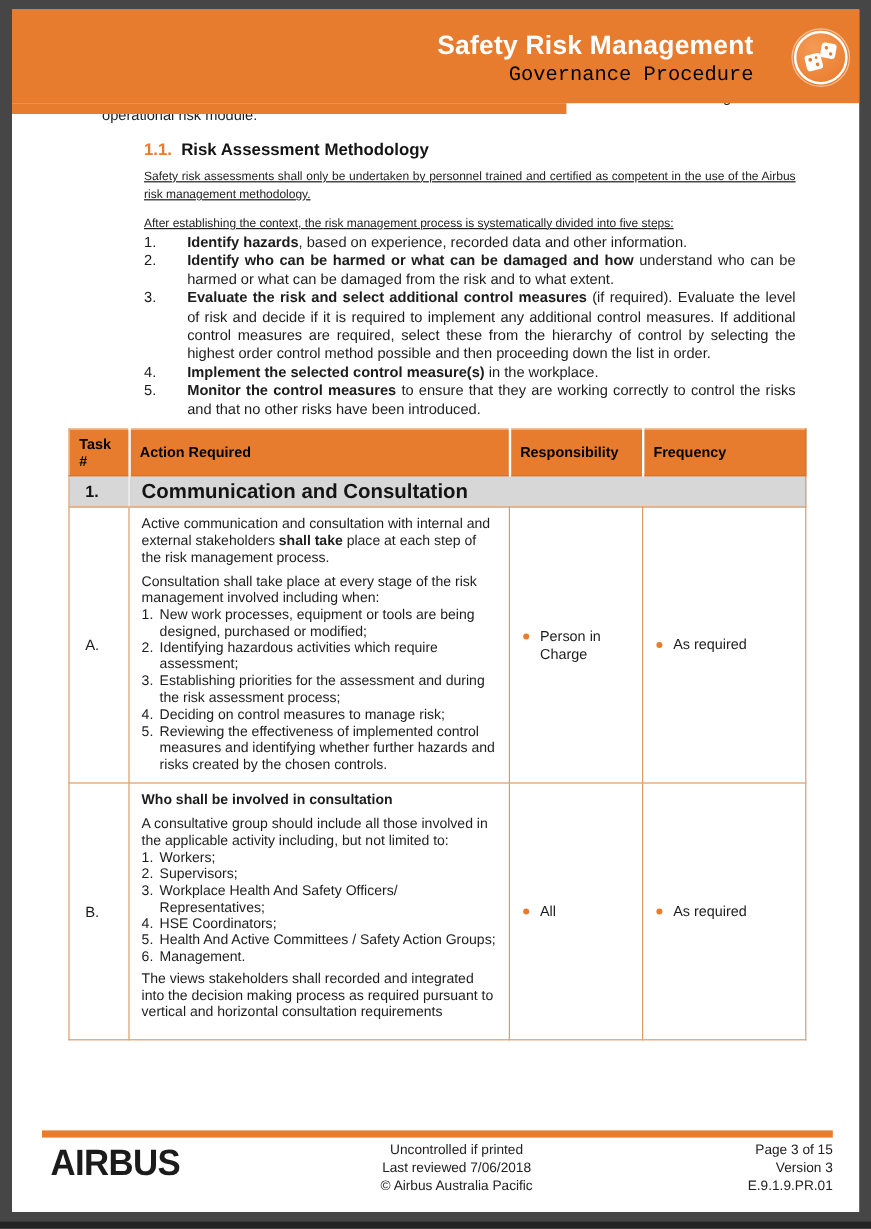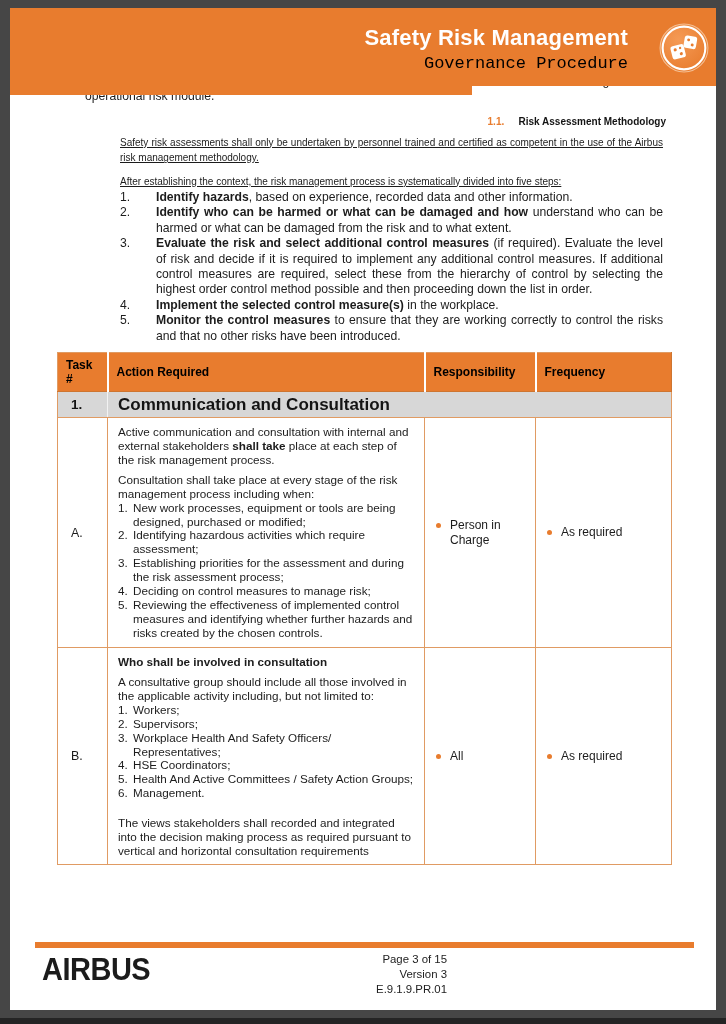--- a/index.html
+++ b/index.html
@@ -22,21 +22,21 @@
   .header-step { position:absolute; top:78px; left:0; width:462px; height:9px; background:#E87C2E; }
   .header-text { position:absolute; top:17px; right:88px; text-align:right; color:#fff; }
   .header-title { font-size:22px; font-weight:bold; letter-spacing:.2px; }
   .header-subtitle { font-size:17px; color:#000000; margin-top:3px;font-family:Liberation Mono, monospace; }
   .header-icon { position:absolute; top:15px; right:7px; width:50px; height:50px; }
   
   .procedure-heading { margin:11px 50px 0 75px; font-size:19px; font-weight:bold; color:#141414; }
   .h1 { margin:9px 50px 0 75px; font-size:14.5px; font-weight:bold; display:flex; color:#141414; }
   .h1-num { width:37px; flex:none; }
   .intro { margin:8px 52px 0 75px; font-size:12.2px; line-height:15.4px; text-align:justify; }
-  .h2 { margin:11px 50px 0 110px; font-size:10px; font-weight:bold; color:#141414; display:flex;justify-content:flex-end; }
+  .h2 { margin:11px 50px 0 110px; font-size:14px; font-weight:bold; color:#141414; display:flex; }
   .h2-num { color:#E87C2E; width:31px; flex:none; }
   .para { margin:8px 53px 0 110px; font-size:10px; line-height:15.4px; text-align:justify;text-decoration:underline; }
   .steps { margin:1px 53px 0 110px; }
   .step { display:flex; font-size:12.2px; line-height:15.4px; }
   .step-num { width:36px; flex:none; }
   .step-text { flex:1; text-align:justify; }
   
   table.rtable { margin:8px 0 0 47px; width:614px; border-collapse:collapse; table-layout:fixed; border:1px solid #CE7530; }
   .rtable th, .rtable td { border:1px solid #E09B63; }
   .rtable thead th {
@@ -160,21 +160,21 @@
     <tbody>
       <tr class="section-row">
         <td class="sec-num">1.</td>
         <td class="sec-title" colspan="3">Communication and Consultation</td>
       </tr>
 
       <tr style="height:230px">
         <td class="task-cell">A.</td>
         <td class="action-cell">
           <div class="p"><span>Active communication and consultation with internal and external stakeholders </span><b>shall take</b><span> place at each step of the risk management process.</span></div>
-          <div>Consultation shall take place at every stage of the risk management process including when:</div>
+          <div>Consultation shall take place at every stage of the risk management involved including when:</div>
           <div class="cell-list">
             <div class="item">
                 <span class="item-num">1.</span>
                 <span class="item-text">New work processes, equipment or tools are being designed, purchased or modified;</span>
               </div>
             <div class="item">
                 <span class="item-num">2.</span>
                 <span class="item-text">Identifying hazardous activities which require assessment;</span>
               </div>
             <div class="item">
@@ -229,21 +229,21 @@
               </div>
             <div class="item">
                 <span class="item-num">5.</span>
                 <span class="item-text">Health And Active Committees / Safety Action Groups;</span>
               </div>
             <div class="item">
                 <span class="item-num">6.</span>
                 <span class="item-text">Management.</span>
               </div>
           </div>
-          <div class="p" style="margin-top:16px">The views stakeholders shall recorded and integrated into the decision making process as required pursuant to vertical and horizontal consultation requirements</div>
+          <div class="p" style="margin-top:4px">The views stakeholders shall recorded and integrated into the decision making process as required pursuant to vertical and horizontal consultation requirements</div>
         </td>
         <td class="resp-cell">
           <div class="bullet-line">
               <span class="bullet"></span>
               <span class="bullet-text">All</span>
             </div>
         </td>
         <td class="freq-cell">
           <div class="bullet-line">
               <span class="bullet"></span>
@@ -251,20 +251,25 @@
             </div>
         </td>
       </tr>
     </tbody>
   </table>
 
   <div class="footer">
     <div class="footer-bar"></div>
     <div class="footer-row">
       <div class="footer-logo">AIRBUS</div>
+      <div class="footer-center">
+        <div>Uncontrolled if printed</div>
+        <div>Last reviewed 7/06/2018</div>
+        <div>© Airbus Australia Pacific</div>
+      </div>
       <div class="footer-right">
         <div>Page 3 of 15</div>
         <div>Version 3</div>
         <div>E.9.1.9.PR.01</div>
       </div>
     </div>
   </div>
 
 </div>
 <div class="bottom-shade"></div>

